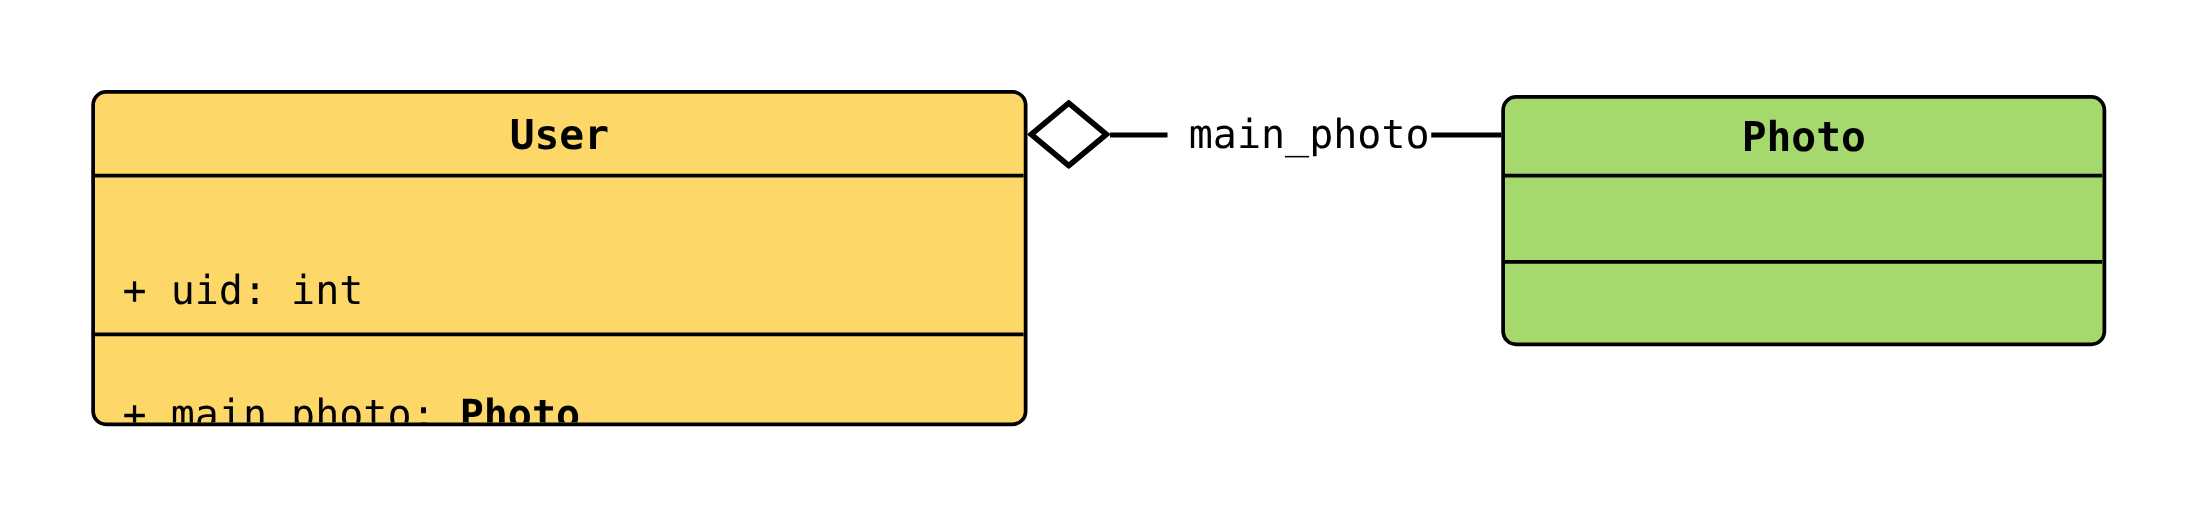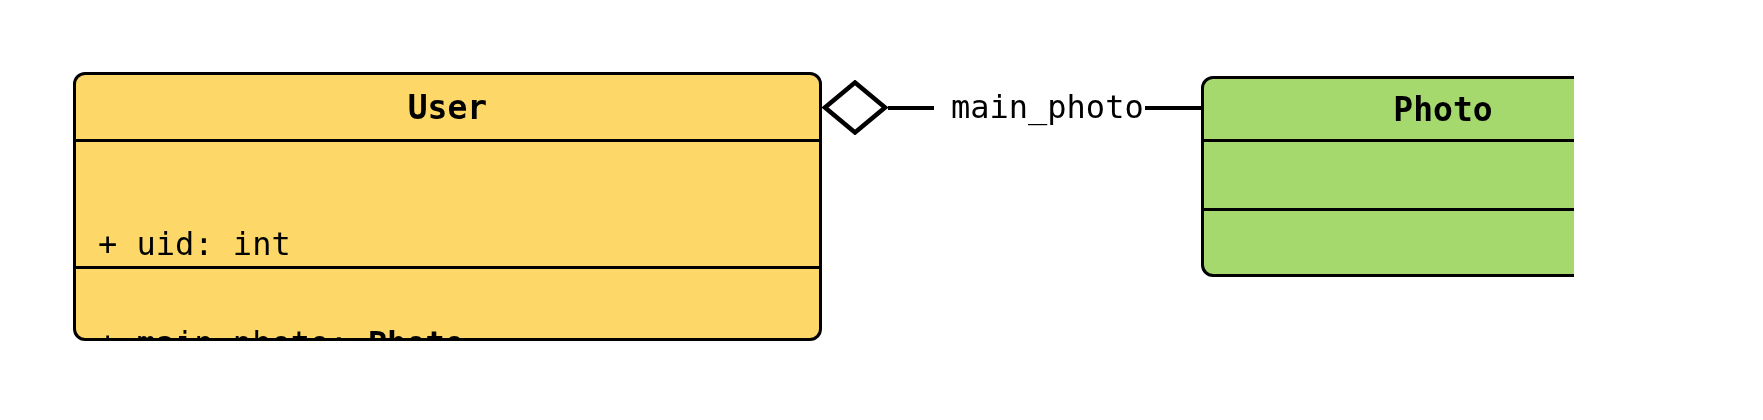--- a/index.html
+++ b/index.html
@@ -1,18 +1,18 @@
 <!DOCTYPE html>
 <html><head>
 <meta charset="utf-8">
 <style>
   html, body { margin: 0; padding: 0; background: #ffffff; }
   .canvas {
     position: relative;
-    width: 1574px;
+    width: 1763px;
     height: 420px;
     background: #ffffff;
     font-family: "DejaVu Sans Mono", "Liberation Mono", monospace;
     color: #000;
     overflow: hidden;
   }
   .uml-class {
     position: absolute;
     box-sizing: border-box;
     border: 3px solid #000;
@@ -25,21 +25,21 @@
     display: flex;
     align-items: center;
     justify-content: center;
     font-weight: bold;
     font-size: 33px;
     letter-spacing: 0;
   }
   
   .user-class { left: 73px; top: 72px; width: 749px; height: 269px; }
   .user-title   { height: 64px; }
-  .user-attrs   { height: 127px; padding: 20px 0 0 22px; font-size: 32px; line-height: 33px; white-space: pre; }
+  .user-attrs   { height: 127px; padding: 8px 0 0 22px; font-size: 32px; line-height: 33px; white-space: pre; }
   .user-methods { height: 72px;  padding: 13px 0 0 22px; font-size: 32px; line-height: 33px; white-space: pre; }
   .type-bold { font-weight: bold; }
   
   .photo-class { left: 1201px; top: 76px; width: 484px; height: 201px; }
   .photo-title { height: 60px; }
   .photo-sec2  { height: 69px; }
   .photo-sec3  { height: 66px; }
   
   .diamond {
     position: absolute;

